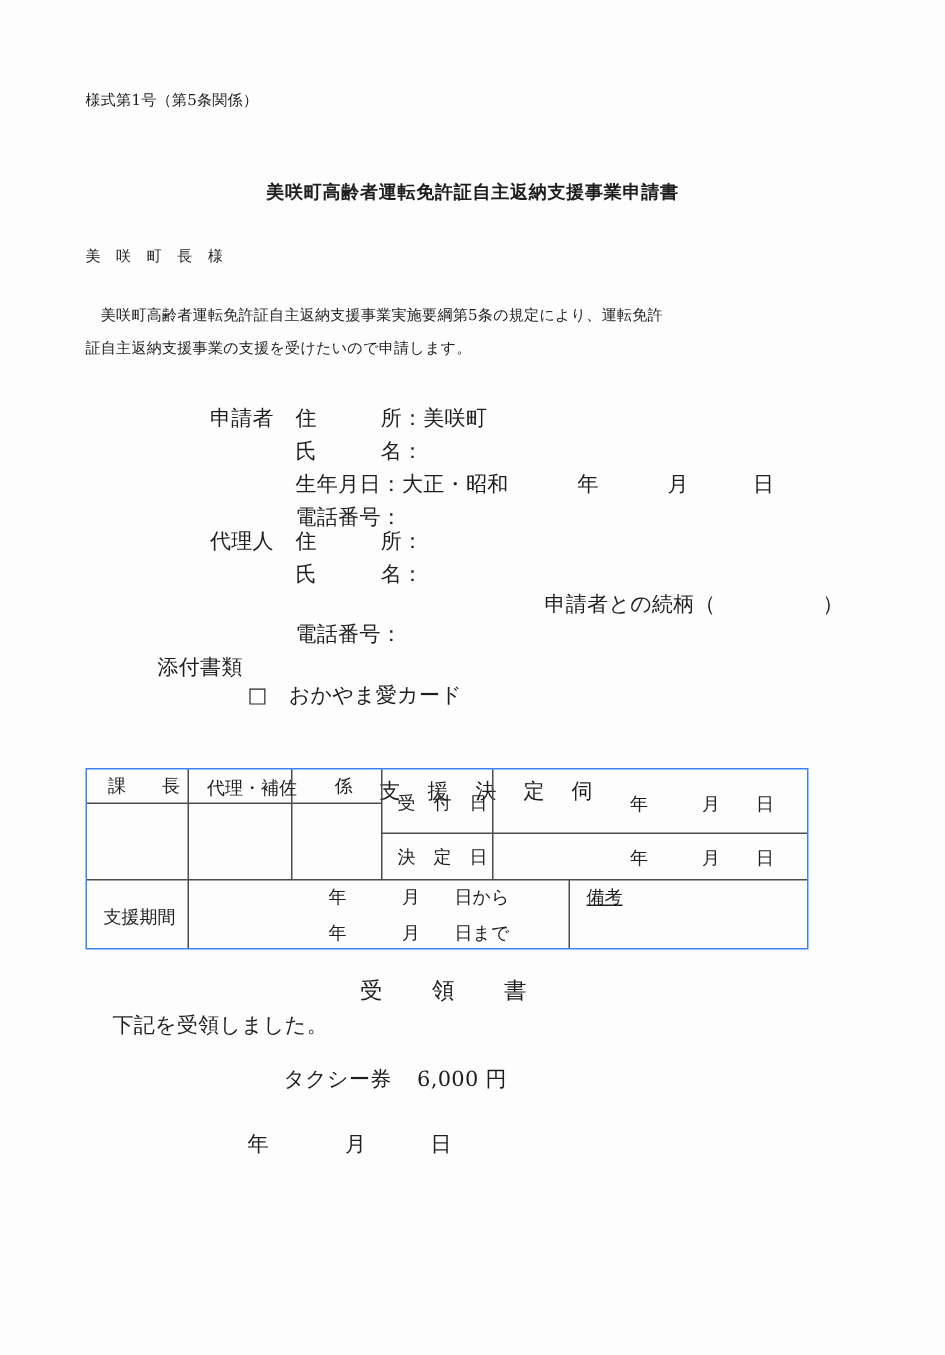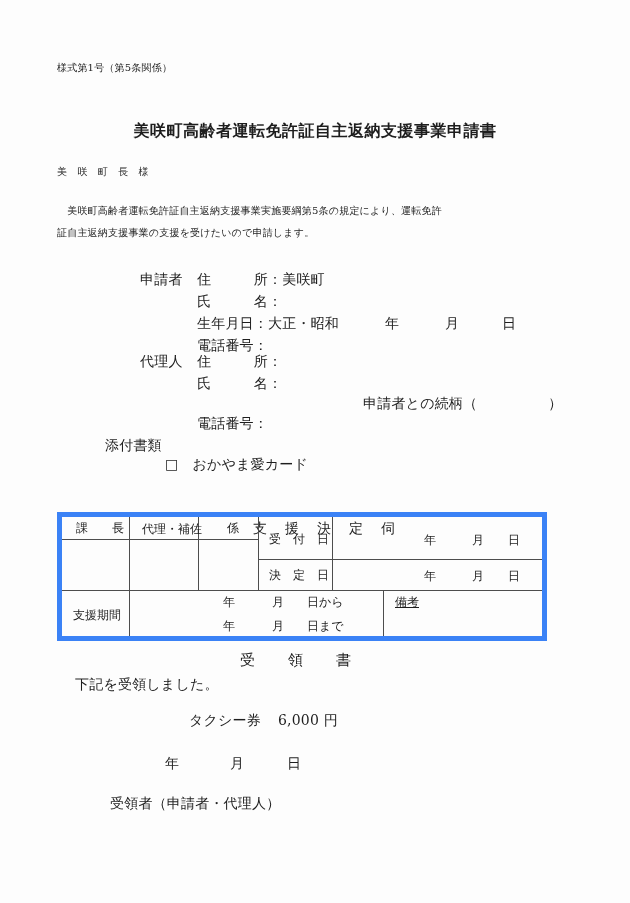--- a/index.html
+++ b/index.html
@@ -15,33 +15,33 @@
   .t{
     position:absolute;
     white-space:pre;
     line-height:1.15;
     font-size:10px;
     letter-spacing:0.2px;
   }
   .title{
     left:0;right:0;
     text-align:center;
-    font-size:16px;
+    font-size:12px;
     font-weight:600;
     letter-spacing:0.5px;
   }
   .f14{font-size:14px;}
   .f11{font-size:11px;}
   .heading{font-size:14px;letter-spacing:2px;margin-top:25px;}
   .rheading{font-size:15px;letter-spacing:1px;}
   .tbl{
     position:absolute;
     left:57px;top:512px;
     width:480px;height:119px;
-    border:5px solid #3b82f6;
+    border:1px solid #3b82f6;
     box-sizing:content-box;
   }
   .vl,.hl{position:absolute;background:#4d4d4d;}
   .vl{width:1px;}
   .hl{height:1px;}
   .tbl .t{font-size:12px;letter-spacing:0;}
 </style>
 </head>
 <body>
 
@@ -108,15 +108,14 @@
     <div class="t" style="left:333px;top:79px;text-decoration:underline;">備考</div>
   </div>
 
   <div class="t rheading" style="left:240px;top:652px;">受　　領　　書</div>
   <div class="t f14" style="left:75px;top:676px;">下記を受領しました。</div>
   <div class="t f14" style="left:168px;top:712px;margin-left:21px;">タクシー券</div>
   <div class="t f14" style="left:278px;top:712px;">6,000 円</div>
   <div class="t f14" style="left:165px;top:755px;">年</div>
   <div class="t f14" style="left:230px;top:755px;">月</div>
   <div class="t f14" style="left:287px;top:755px;">日</div>
-  <div class="t f14" style="left:110px;top:795px;">受領者（申請者・代理人）</div>
 
 </div>
 
 </body></html>

